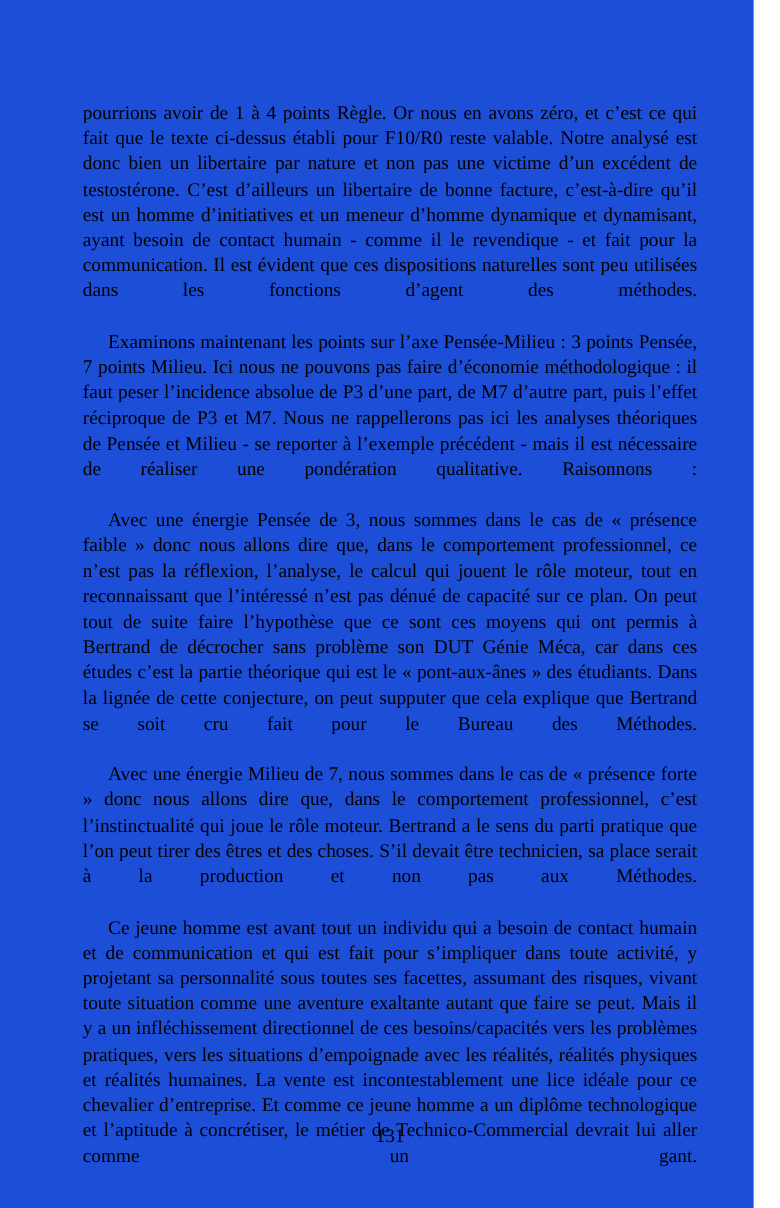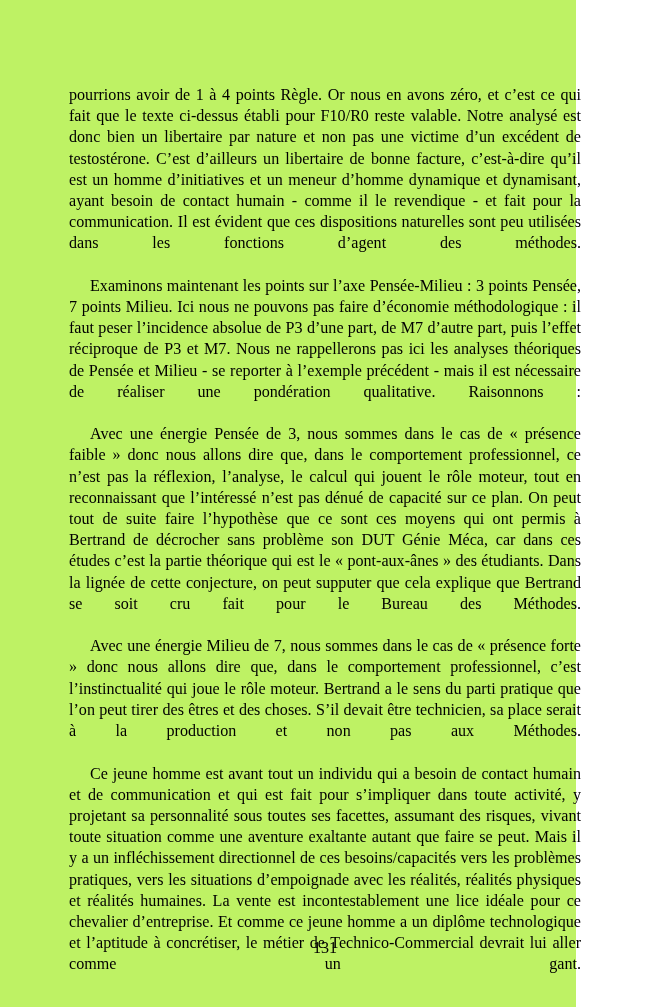--- a/index.html
+++ b/index.html
@@ -13,23 +13,23 @@
     position: relative;
     font-family: "Liberation Serif", "DejaVu Serif", serif;
     color: #000000;
     overflow: hidden;
   }
 
   #page {
     position: absolute;
     left: 0;
     top: 0;
-    width: 576px;
+    width: 628px;
     height: 1007px;
-    background: #bef264;
+    background: #1d4ed8;
   }
 
   #text-column {
     position: absolute;
     left: 69px;
     top: 84px;
     width: 512px;
   }
 
   .para {

